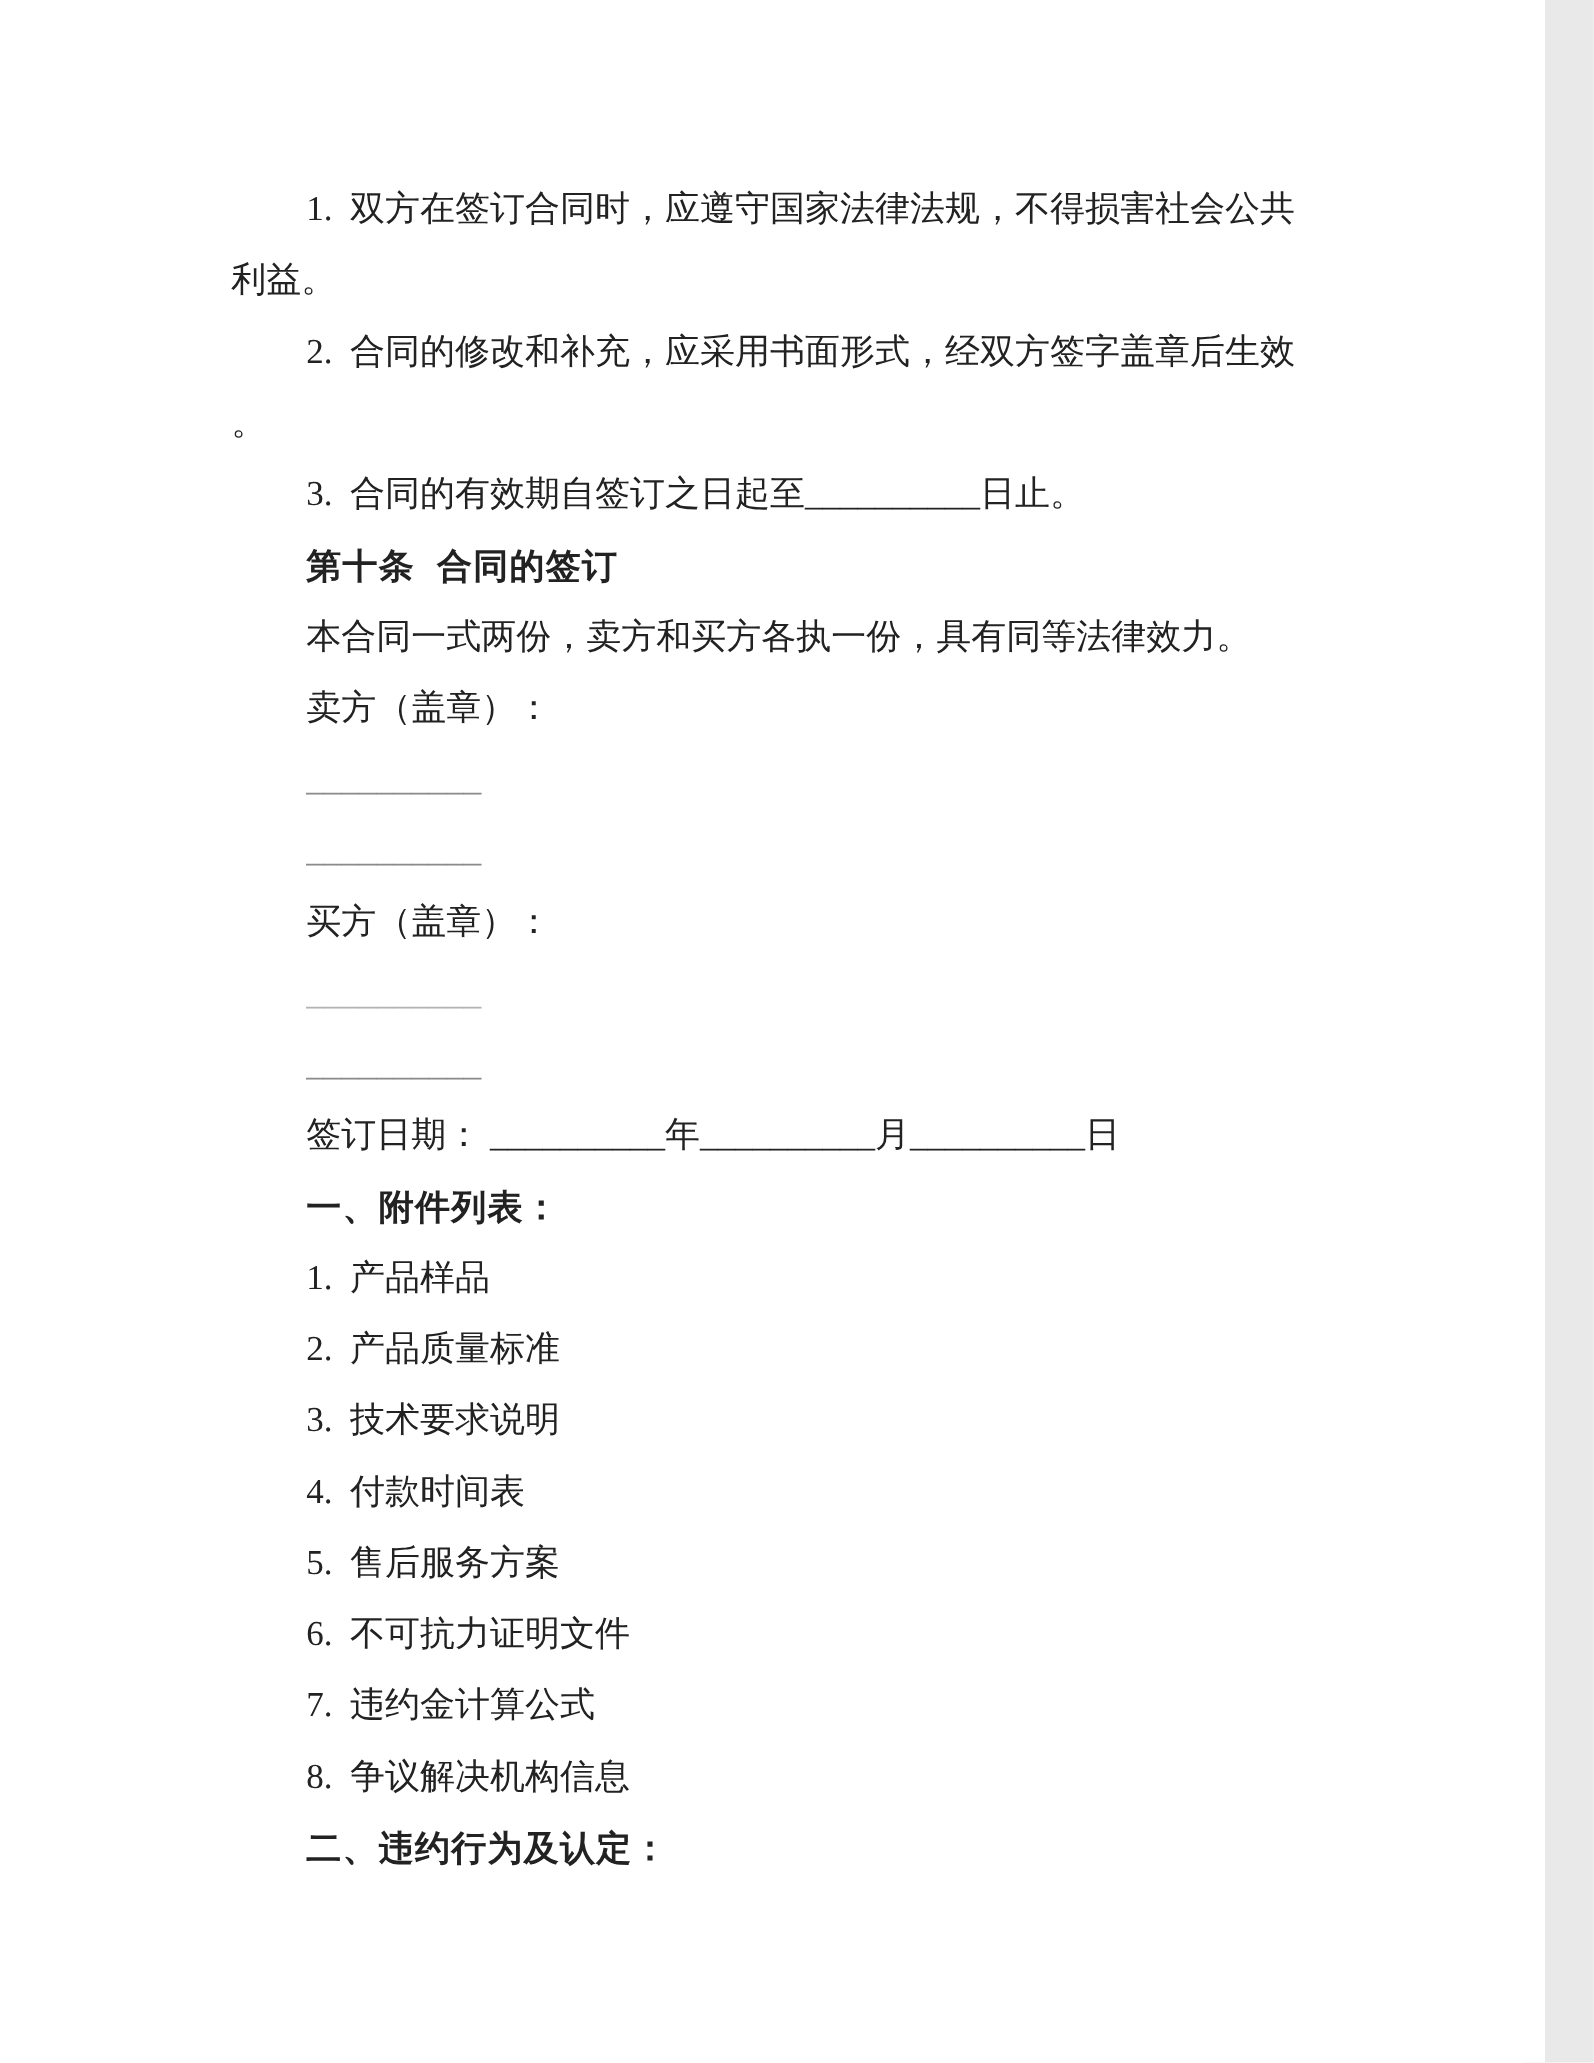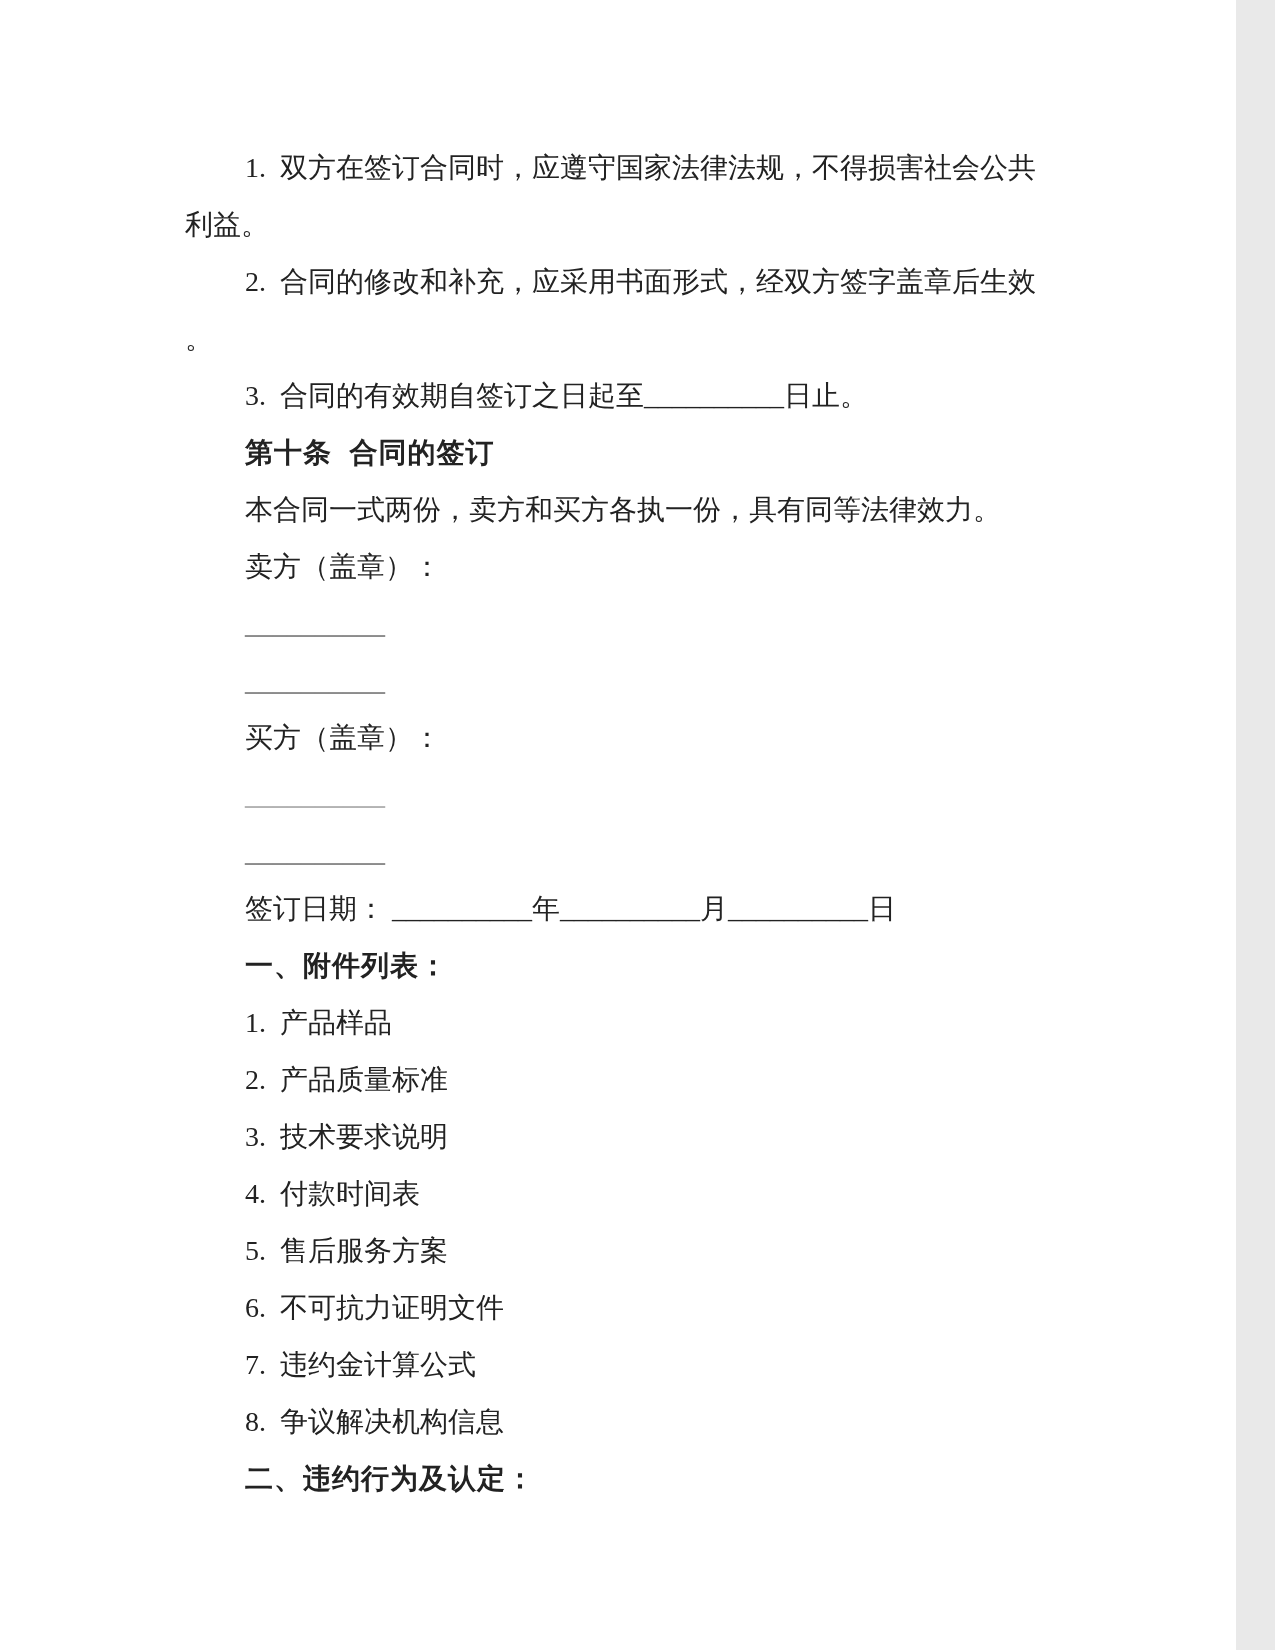--- a/index.html
+++ b/index.html
@@ -34,21 +34,20 @@
   .line.indent{
     padding-left:60px;
   }
   .line.bold{
     font-weight:bold;
     font-family:Liberation Sans, sans-serif;
     letter-spacing:1px;
   }
   .line.blank{
     color:var(--blank);
-    font-weight:bold;
   }
   .line.blank.light{
     color:var(--blank-light);
   }
 </style>
 </head>
 <body>
 
 <div class="page">
   <div class="doc" id="doc"><div class="line indent">1.  双方在签订合同时，应遵守国家法律法规，不得损害社会公共</div><div class="line">利益。</div><div class="line indent">2.  合同的修改和补充，应采用书面形式，经双方签字盖章后生效</div><div class="line">。</div><div class="line indent">3.  合同的有效期自签订之日起至__________日止。</div><div class="line indent bold">第十条  合同的签订</div><div class="line indent">本合同一式两份，卖方和买方各执一份，具有同等法律效力。</div><div class="line indent">卖方（盖章）：</div><div class="line indent blank">__________</div><div class="line indent blank">__________</div><div class="line indent">买方（盖章）：</div><div class="line indent blank light">__________</div><div class="line indent blank">__________</div><div class="line indent">签订日期： __________年__________月__________日</div><div class="line indent bold">一、附件列表：</div><div class="line indent">1.  产品样品</div><div class="line indent">2.  产品质量标准</div><div class="line indent">3.  技术要求说明</div><div class="line indent">4.  付款时间表</div><div class="line indent">5.  售后服务方案</div><div class="line indent">6.  不可抗力证明文件</div><div class="line indent">7.  违约金计算公式</div><div class="line indent">8.  争议解决机构信息</div><div class="line indent bold">二、违约行为及认定：</div></div>

